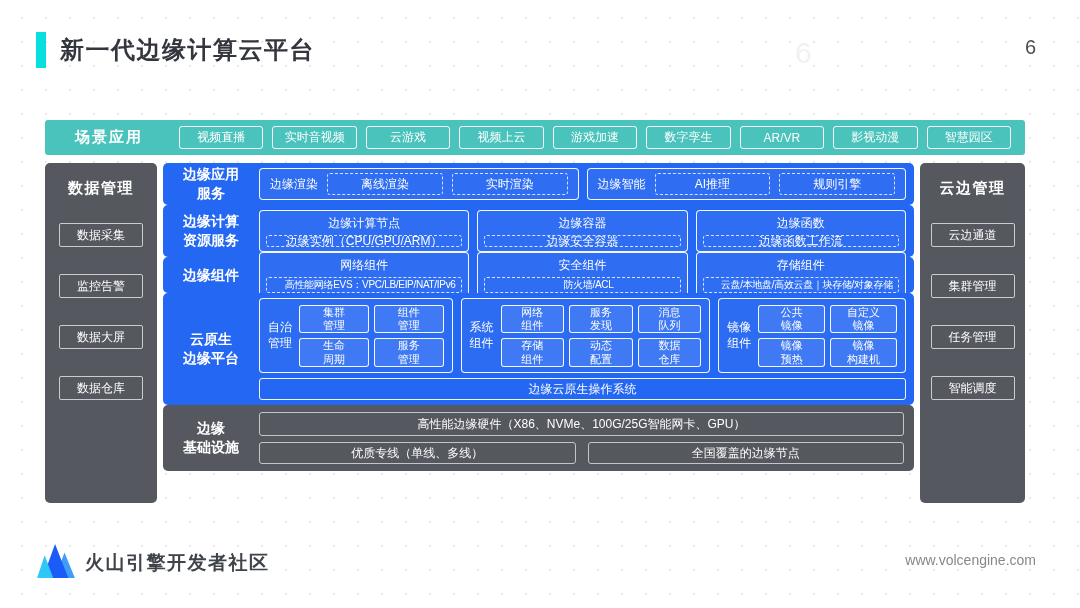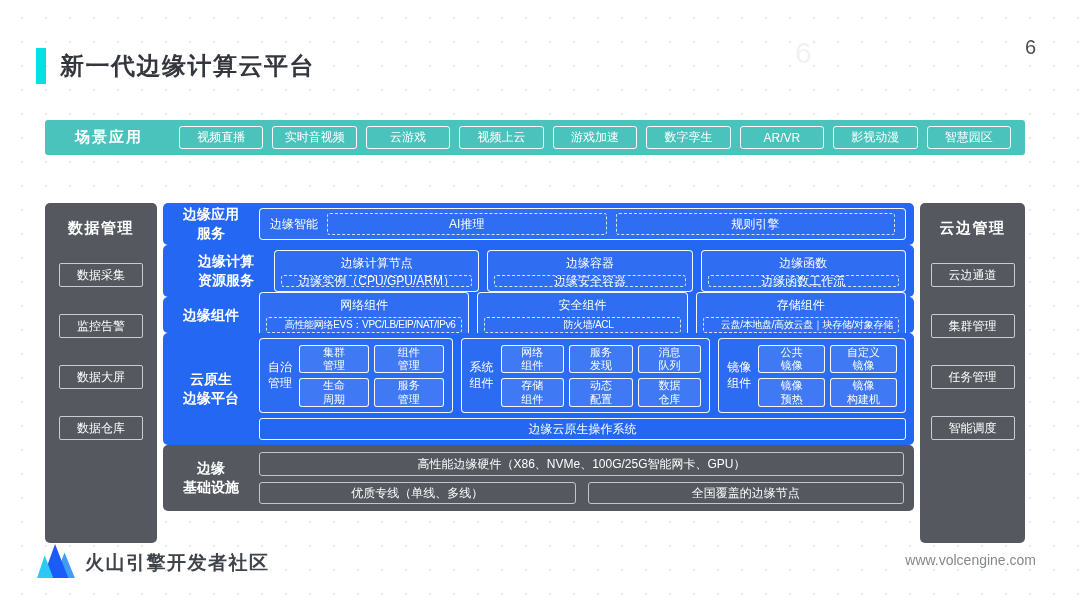--- a/index.html
+++ b/index.html
@@ -7,50 +7,50 @@
   body {
     position: relative;
     background: #ffffff;
     background-image: radial-gradient(#e7e9ec 1.2px, transparent 1.3px);
     background-size: 24px 24px;
     background-position: 10px 6px;
     font-family: "Liberation Sans", "DejaVu Sans", sans-serif;
     overflow: hidden;
   }
   
-  .header { position:absolute; top:48px; left:36px; display:flex; align-items:center;font-family:Liberation Serif, serif; }
+  .header { position:absolute; top:32px; left:36px; display:flex; align-items:center;font-family:Liberation Serif, serif; }
   .accent-bar { width:10px; height:36px; background:#07e0df; margin-right:14px; }
   .page-title { font-size:24px; font-weight:bold; color:#33363c; letter-spacing:1.5px; }
   .watermark { position:absolute; top:36px; left:795px; font-size:30px; color:#f0f1f3; }
   .page-num { position:absolute; top:36px; right:44px; font-size:20px; color:#4b4e53; }
 
   
   .scene-bar { position:absolute; top:120px; left:45px; width:980px; height:35px;
     background:#4ac3bc; border-radius:3px; display:flex; align-items:center; }
   .scene-label { color:#fff; font-weight:bold; font-size:15px; margin-left:30px; letter-spacing:2px; white-space:nowrap; }
   .scene-items { flex:1; display:flex; gap:9px; margin:0 14px 0 36px; }
   .scene-btn { flex:1; height:23px; border:1px solid rgba(255,255,255,0.95); border-radius:3px;
     color:#fff; font-size:12px; display:flex; align-items:center; justify-content:center; white-space:nowrap; }
 
   
-  .main { position:absolute; top:163px; left:45px; width:980px; height:340px; display:flex;margin-top:40px; }
+  .main { position:absolute; top:163px; left:45px; width:980px; height:340px; display:flex; }
   .side-panel { background:#55585e; border-radius:5px; display:flex; flex-direction:column;
     align-items:center; padding-top:16px; flex-shrink:0; }
   .side-panel.left { width:112px; }
   .side-panel.right { width:105px; }
   .side-title { color:#fff; font-size:15px; font-weight:bold; letter-spacing:1.5px; }
   .side-btns { margin-top:25px; display:flex; flex-direction:column; gap:27px; }
   .side-btn { width:84px; height:24px; border:1px solid #caccd0; border-radius:2px;
     color:#fff; font-size:12px; display:flex; align-items:center; justify-content:center; }
 
   .stack { flex:1; margin:0 6px; display:flex; flex-direction:column; }
   .row { border-radius:5px; display:flex; }
   .row.blue { background:#2467f2; }
   .row.dark { background:#55585e; }
-  .row1 { height:42px; } .row2 { height:52px;padding-left:15px; } .row3 { height:36px;align-items:center; }
+  .row1 { height:42px; } .row2 { height:52px; } .row3 { height:36px;align-items:center; }
   .row4 { height:112px; } .row5 { height:66px; }
 
   .row-label { width:96px; flex-shrink:0; display:flex; flex-direction:column;
     align-items:center; justify-content:center; color:#fff; font-size:14px; font-weight:bold; line-height:1.35; }
   .row-content { flex:1; display:flex; gap:8px; padding:5px 8px 5px 0; }
 
   .dash { border:1px dashed rgba(255,255,255,0.8); border-radius:3px; color:#fff;
     font-size:12px; display:flex; align-items:center; justify-content:center; white-space:nowrap; }
 
   
@@ -133,20 +133,25 @@
 
   <div class="stack">
 
     <div class="row blue row1">
       <div class="row-label">
         <span>边缘应用</span>
         <span>服务</span>
       </div>
       <div class="row-content">
         <div class="app-group">
+          <span class="gname">边缘渲染</span>
+          <div class="dash">离线渲染</div>
+          <div class="dash">实时渲染</div>
+        </div>
+        <div class="app-group">
           <span class="gname">边缘智能</span>
           <div class="dash">AI推理</div>
           <div class="dash">规则引擎</div>
         </div>
       </div>
     </div>
 
     <div class="row blue row2">
       <div class="row-label">
         <span>边缘计算</span>

